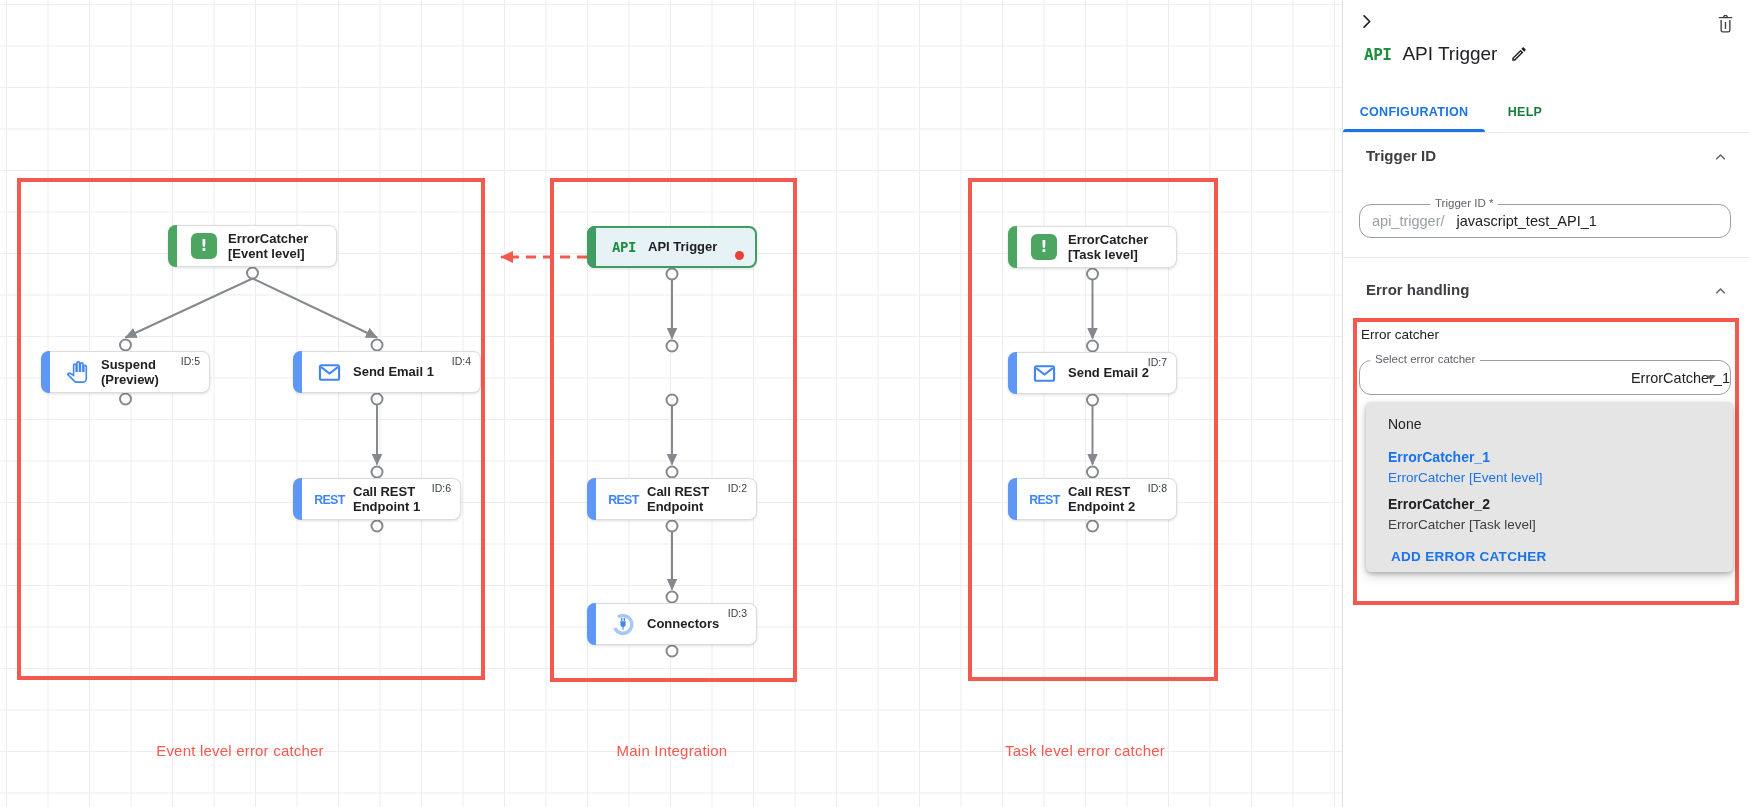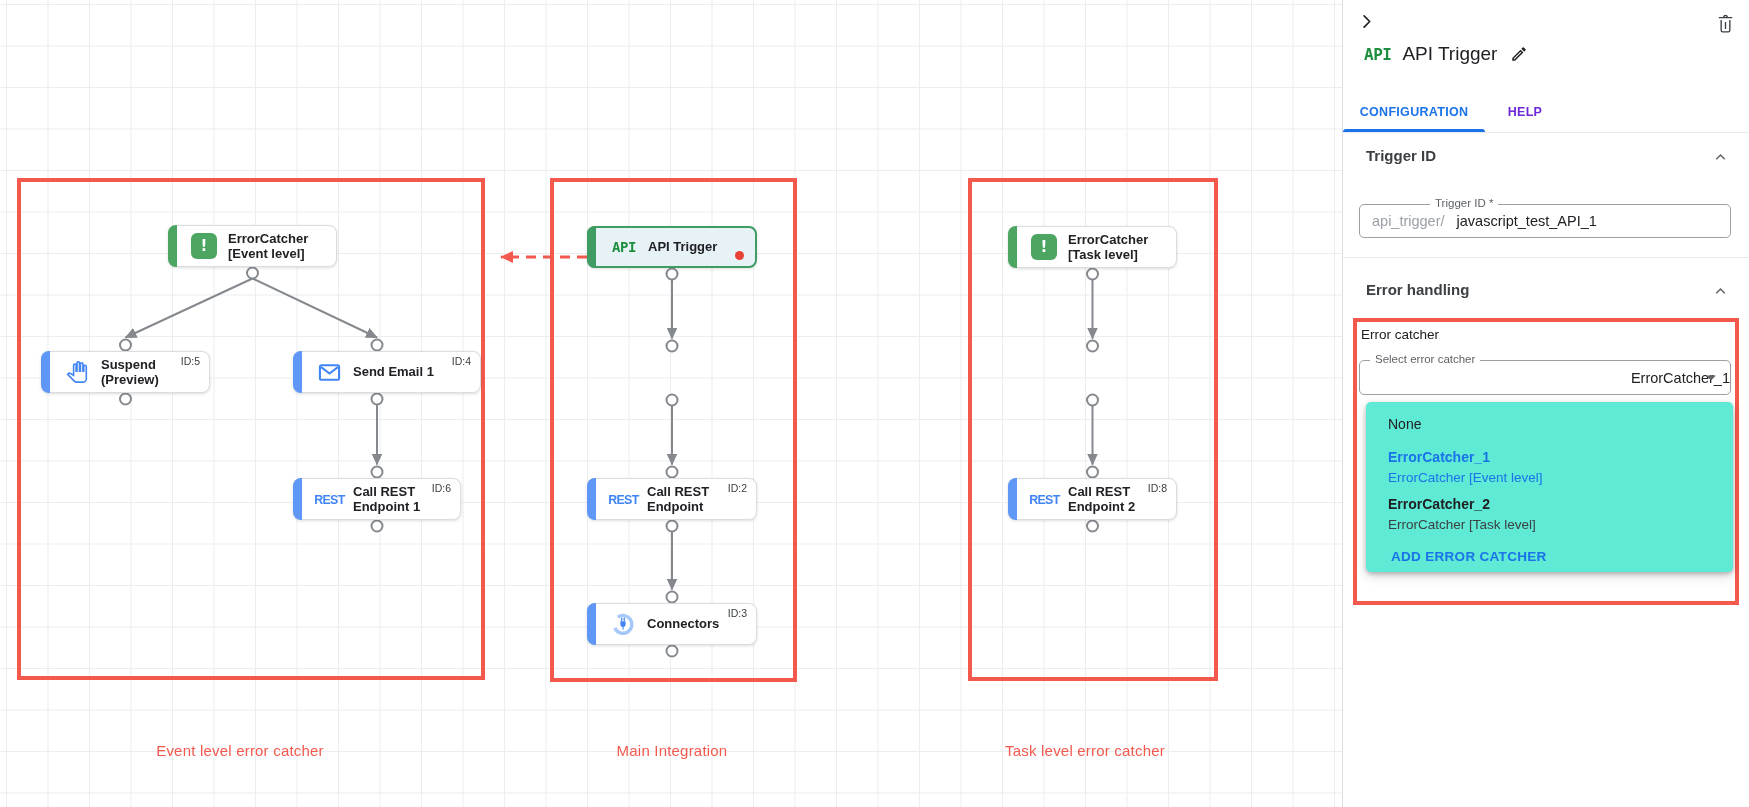--- a/index.html
+++ b/index.html
@@ -40,44 +40,44 @@
     border-left:1px solid #dcdfe3;box-sizing:border-box;}
   .icon-btn{position:absolute;background:none;border:none;padding:2px;cursor:pointer;line-height:0;}
   #collapse-btn{left:12px;top:10px;}
   #delete-btn{right:12px;top:11px;}
   #title-row{position:absolute;left:21px;top:43px;display:flex;align-items:center;gap:11px;}
   #panel-title{font-size:19px;color:#202124;}
   #title-row .api-logo{font-size:16px;}
   #tabs{position:absolute;left:0;top:92px;width:100%;height:41px;border-bottom:1px solid #e8eaed;
     box-sizing:border-box;display:flex;}
   .tab{height:100%;display:flex;align-items:center;justify-content:center;font-size:12.5px;
-    font-weight:bold;letter-spacing:.3px;color:#6d28d9;position:relative;cursor:pointer;}
+    font-weight:bold;letter-spacing:.3px;color:#15803d;position:relative;cursor:pointer;}
   #tab-config{width:142px;color:#1a73e8;}
   #tab-config .ink{position:absolute;left:0;right:0;bottom:0;height:3px;background:#1a73e8;
     border-radius:3px 3px 0 0;}
   #tab-help{width:80px;}
   .section-header{position:absolute;left:23px;font-size:15px;font-weight:bold;color:#3c4043;}
   .section-chevron{position:absolute;right:20px;line-height:0;}
   .divider{position:absolute;left:0;width:100%;height:1px;background:#e8eaed;}
-  .field{position:absolute;left:16px;width:372px;border:1.5px solid #9aa0a6;border-radius:5px;
+  .field{position:absolute;left:16px;width:372px;border:1.5px solid #9aa0a6;border-radius:12px;
     box-sizing:border-box;background:#fff;display:flex;align-items:center;}
   .float-label{position:absolute;top:-8px;font-size:11.5px;color:#5f6368;background:#fff;
     padding:0 5px;white-space:nowrap;}
   #trigger-field{top:204px;height:34px;}
   #trigger-field .float-label{left:70px;}
   .field-prefix{margin-left:12px;font-size:14.5px;color:#9aa0a6;}
   .field-value{margin-left:12px;font-size:14.5px;color:#202124;}
   #red-outline{position:absolute;left:10px;top:318px;width:386px;height:287px;
     border:4px solid #F4594E;box-sizing:border-box;}
   #error-catcher-label{position:absolute;left:18px;top:327px;font-size:13.5px;color:#202124;}
   #select-field{top:360px;height:35px;cursor:pointer;justify-content:flex-end;}
   #select-field .float-label{left:10px;}
   #select-field .sel-value{margin-left:12px;font-size:14.5px;color:#202124;}
   #select-arrow{position:absolute;right:13px;top:13px;line-height:0;}
-  #menu-card{position:absolute;left:23px;top:402px;width:367px;height:170px;background:#5eead4;
+  #menu-card{position:absolute;left:23px;top:402px;width:367px;height:170px;background:#e5e5e5;
     border-radius:5px;box-shadow:0 2px 4px rgba(0,0,0,.22),0 4px 12px rgba(0,0,0,.16);z-index:6;}
   .menu-item{position:absolute;left:22px;font-size:14px;color:#202124;cursor:pointer;white-space:nowrap;}
   .menu-item .detail{display:block;font-size:13.5px;color:#3c4043;margin-top:5px;font-weight:normal;}
   .menu-item.hl, .menu-item.hl .detail{color:#1a73e8;}
   #menu-none{top:14px;}
   #menu-opt1{top:47px;font-weight:bold;}
   #menu-opt2{top:94px;font-weight:bold;}
   #menu-add{position:absolute;left:25px;top:147px;font-size:13.5px;font-weight:bold;
     color:#1a73e8;letter-spacing:.3px;cursor:pointer;}
 </style>
@@ -197,20 +197,31 @@
     <span class="node-label">Connectors</span>
         <span class="node-id">ID:3</span>
       </div>
       <div class="node error" style="left: 1008px; top: 226px; width: 169px; height: 42px;">
         <span class="bar"></span>
     <span class="node-icon">
           <span class="err-ic">!</span>
         </span>
     <span class="node-label">ErrorCatcher [Task level]</span>
       </div>
+      <div class="node" style="left: 1008px; top: 352px; width: 169px; height: 42px;">
+        <span class="bar"></span>
+    <span class="node-icon">
+          <svg width="25" height="25" viewBox="0 0 24 24">
+            <rect x="2.8" y="5" width="18.4" height="14" rx="1.6" fill="#fff" stroke="#4285F4" stroke-width="2"></rect>
+            <path d="M4 6.8 L12 13 L20 6.8" fill="none" stroke="#4285F4" stroke-width="2"></path>
+          </svg>
+        </span>
+    <span class="node-label">Send Email 2</span>
+        <span class="node-id">ID:7</span>
+      </div>
       <div class="node" style="left: 1008px; top: 478px; width: 169px; height: 42px;">
         <span class="bar"></span>
     <span class="node-icon">
           <span class="rest-logo">REST</span>
         </span>
     <span class="node-label">Call REST Endpoint 2</span>
         <span class="node-id">ID:8</span>
       </div>
     </div>
 

